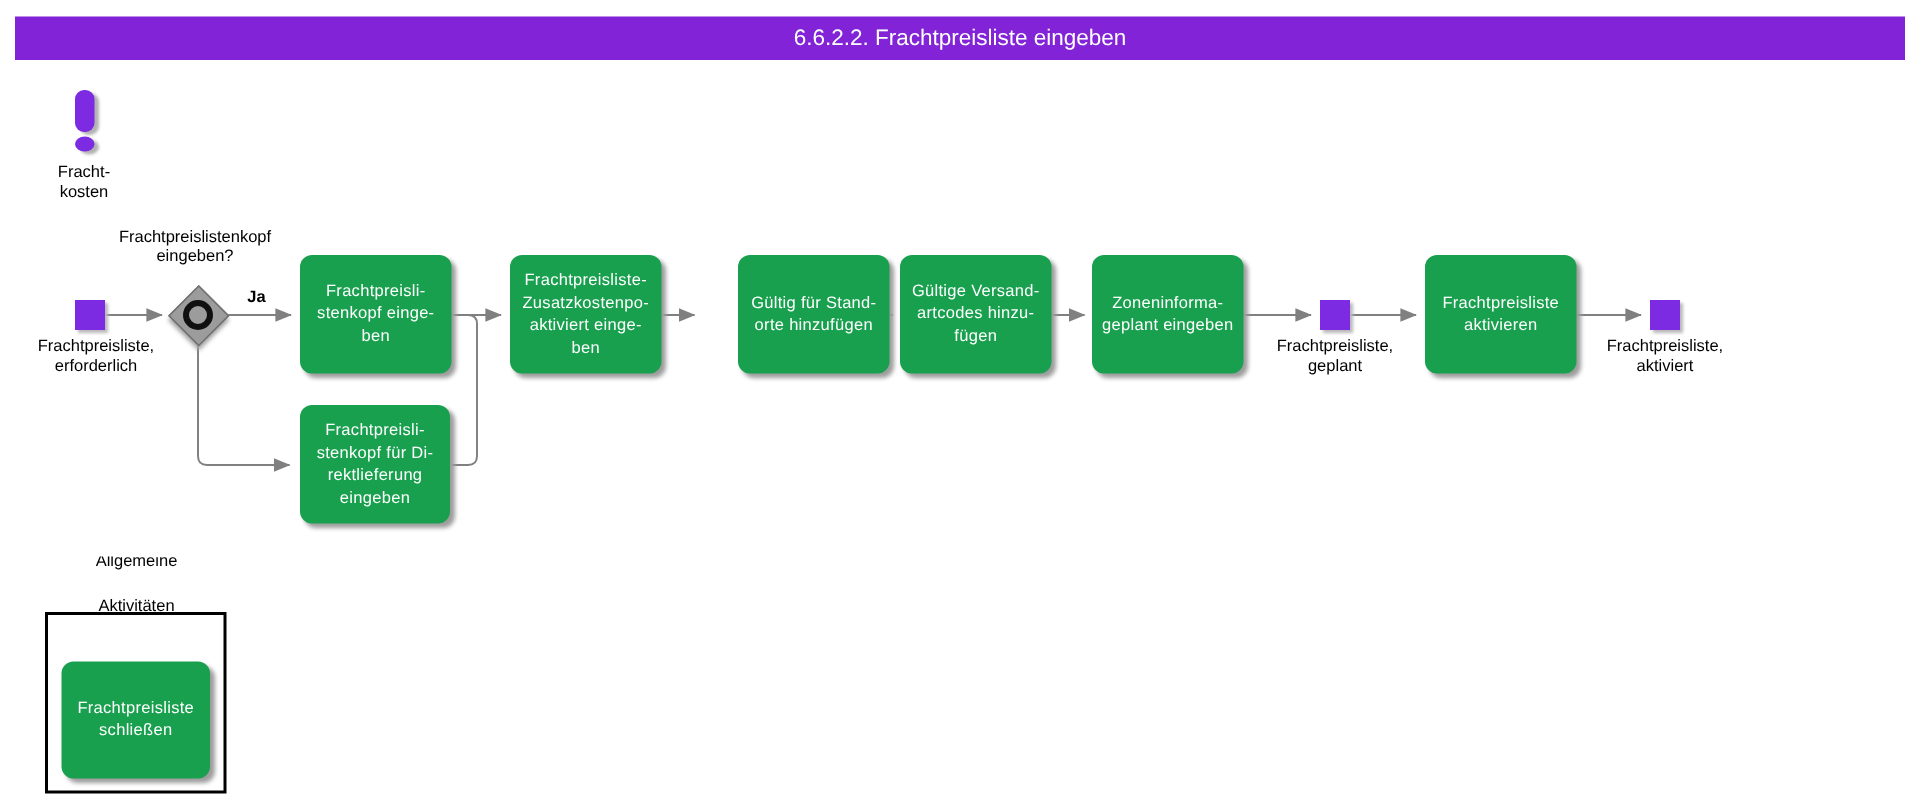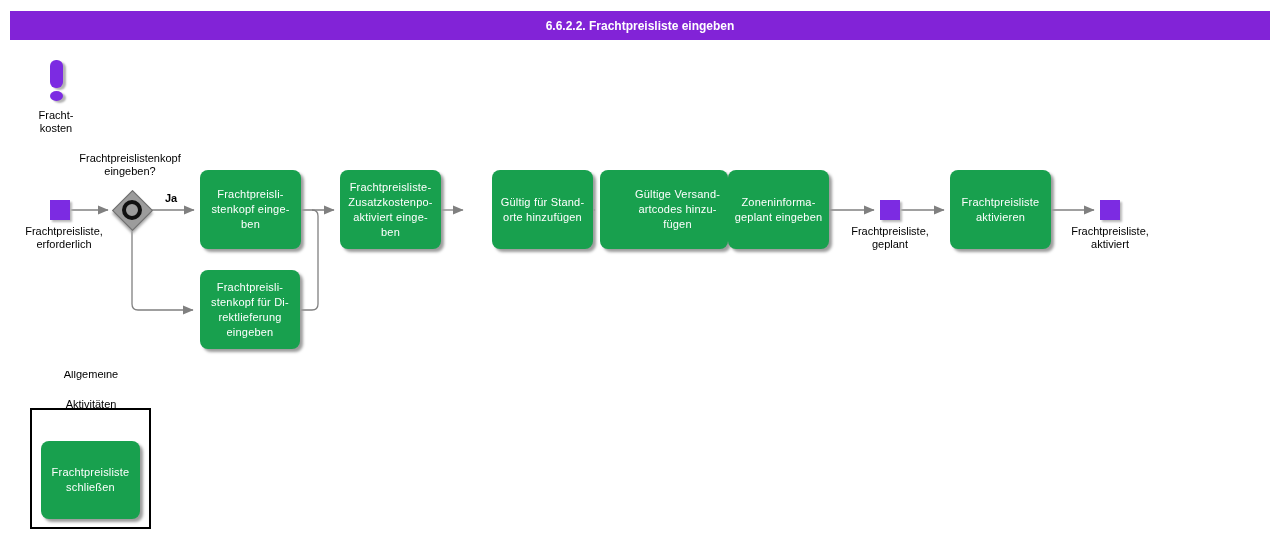--- a/index.html
+++ b/index.html
@@ -12,21 +12,21 @@
   }
   .abs { position: absolute; }
 
   
   .title-bar {
     left: 10px; top: 11px; width: 1260px; height: 29px;
     background: #8223D7;
     display: flex; align-items: center; justify-content: center;
   }
   .title-bar span {
-    color: #ffffff; font-size: 12px; font-weight: bold;
+    color: #ffffff; font-size: 15px; font-weight: normal;
   }
 
   
   .connectors { left: 0; top: 0; }
 
   
   .task {
     background: #18A04E;
     border-radius: 8px;
     box-shadow: 3px 3px 3px #9d9d9d;
@@ -137,21 +137,21 @@
 
 <div class="abs task task-main" style="left:200px;">Frachtpreisli-
 stenkopf einge-
 ben</div>
 <div class="abs task task-main" style="left:340px;">Frachtpreisliste-
 Zusatzkostenpo-
 aktiviert einge-
 ben</div>
 <div class="abs task task-main" style="left:468px;margin-left:24px;">Gültig für Stand-
 orte hinzufügen</div>
-<div class="abs task task-main" style="left:600px;padding-left:27px;">Gültige Versand-
+<div class="abs task task-main" style="left:600px;">Gültige Versand-
 artcodes hinzu-
 fügen</div>
 <div class="abs task task-main" style="left:728px;">Zoneninforma-
 geplant eingeben</div>
 
 <div class="abs event-square" style="left:880px; top:200px;"></div>
 <div class="abs lbl" style="left:834px; top:225px; width:112px;">Frachtpreisliste,
 geplant</div>
 
 <div class="abs task task-main" style="left:950px;">Frachtpreisliste

